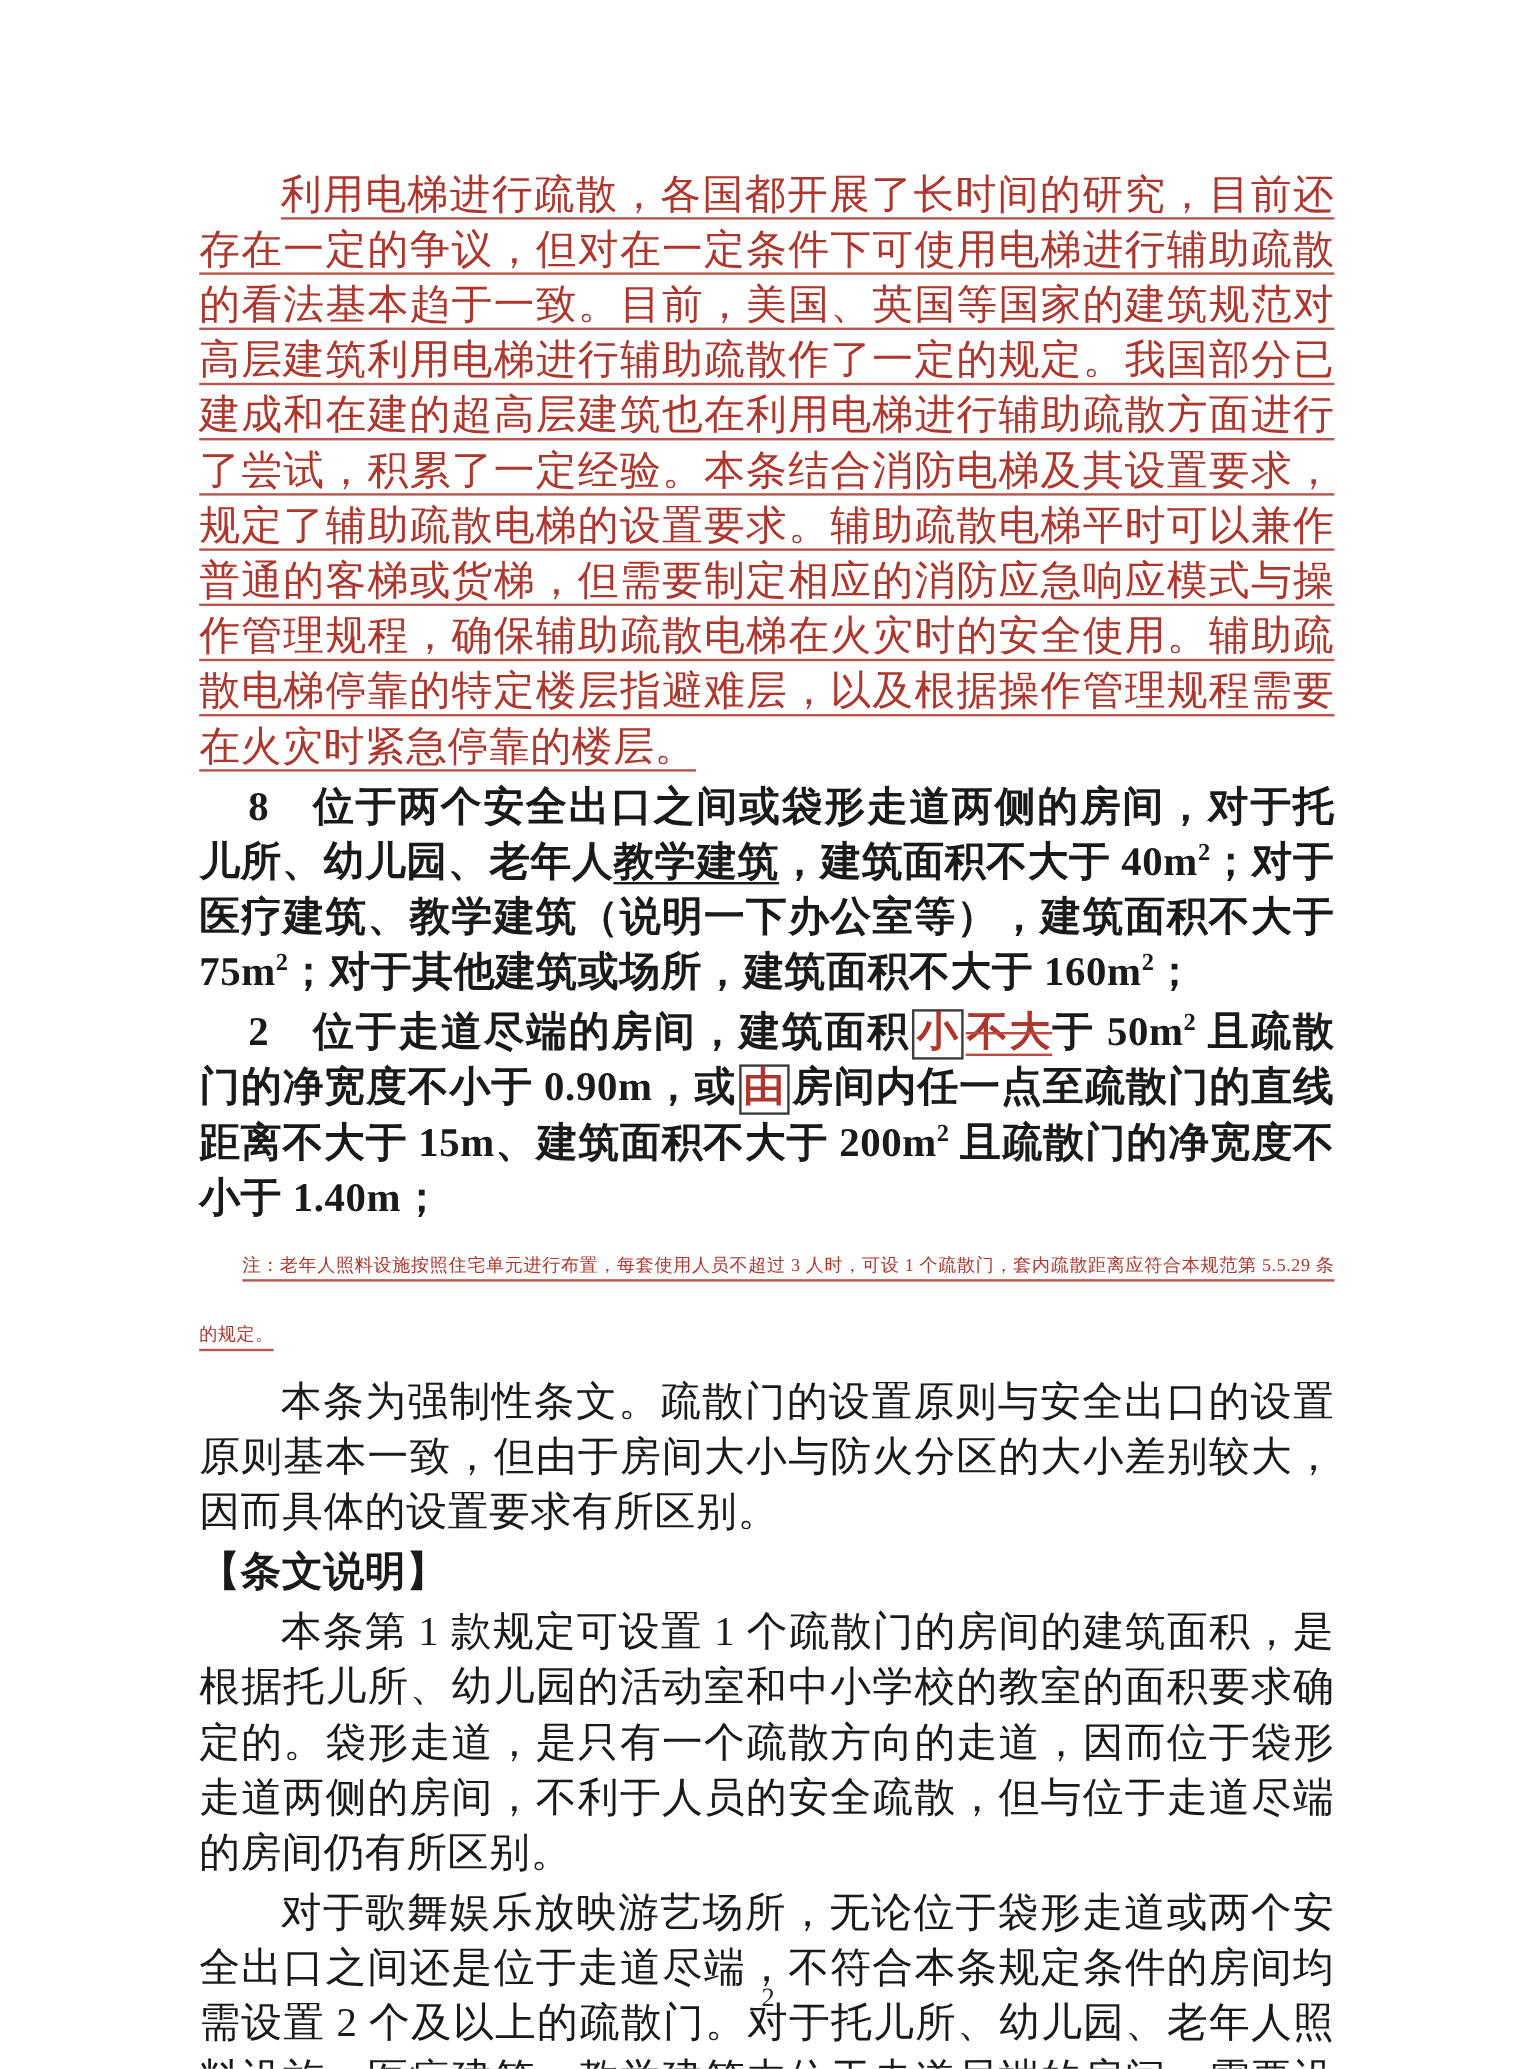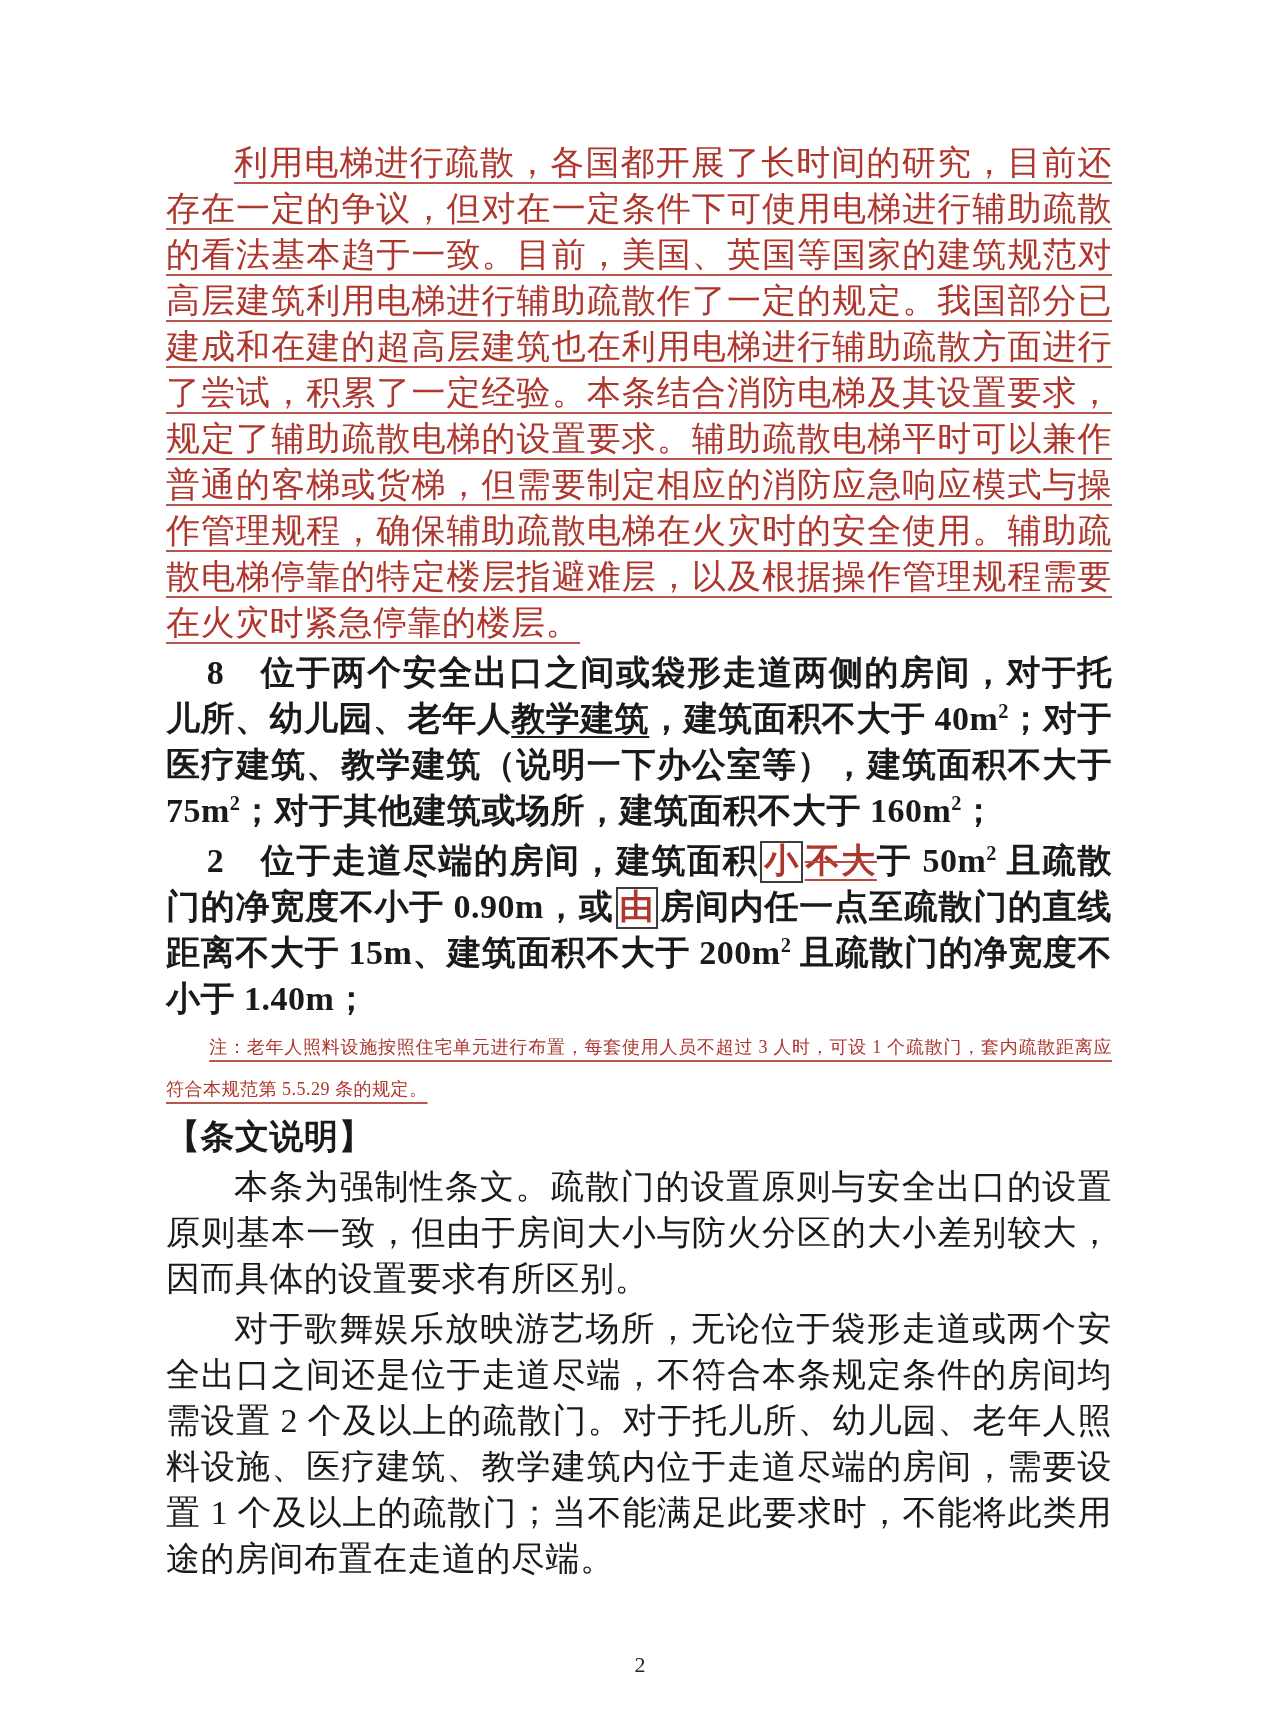--- a/index.html
+++ b/index.html
@@ -37,22 +37,22 @@
     text-decoration-color:#b8554c;
     text-decoration-thickness:1.5px;
     text-underline-offset:8px;
   }
   
   .kind-provision{font-weight:700;text-indent:0;}
   .kind-item{font-weight:700;text-indent:1.2em;}
   
   .kind-note{
     color:var(--red);
-    font-size:18px;
-    line-height:42px;
+    font-size:15px;
+    line-height:58px;
     text-decoration:underline;
     text-decoration-color:#b8554c;
     text-decoration-thickness:1.5px;
     text-underline-offset:7px;
     text-indent:2.4em;
   }
   .kind-heading{font-weight:700;text-indent:0;}
   .kind-body{}
   
   .run{white-space:pre-wrap;}
@@ -96,18 +96,19 @@
   }
 </style>
 </head>
 <body>
 
 <main class="page">
     <p class="para kind-revision"><span class="run">利用电梯进行疏散，各国都开展了长时间的研究，目前还存在一定的争议，但对在一定条件下可使用电梯进行辅助疏散的看法基本趋于一致。目前，美国、英国等国家的建筑规范对高层建筑利用电梯进行辅助疏散作了一定的规定。我国部分已建成和在建的超高层建筑也在利用电梯进行辅助疏散方面进行了尝试，积累了一定经验。本条结合消防电梯及其设置要求，规定了辅助疏散电梯的设置要求。辅助疏散电梯平时可以兼作普通的客梯或货梯，但需要制定相应的消防应急响应模式与操作管理规程，确保辅助疏散电梯在火灾时的安全使用。辅助疏散电梯停靠的特定楼层指避难层，以及根据操作管理规程需要在火灾时紧急停靠的楼层。</span></p>
     <p class="para kind-item"><span class="run">8　位于两个安全出口之间或袋形走道两侧的房间，对于托儿所、幼儿园、老年人</span><span class="run u">教学建筑</span><span class="run">，建筑面积不大于 40m</span><span class="run sup">2</span><span class="run">；对于医疗建筑、教学建筑（说明一下办公室等），建筑面积不大于 75m</span><span class="run sup">2</span><span class="run">；对于其他建筑或场所，建筑面积不大于 160m</span><span class="run sup">2</span><span class="run">；</span></p>
     <p class="para kind-item"><span class="run">2　位于走道尽端的房间，建筑面积</span><span class="run ins-box">小</span><span class="run del">不大</span><span class="run">于 50m</span><span class="run sup">2</span><span class="run"> 且疏散门的净宽度不小于 0.90m，或</span><span class="run ins-box">由</span><span class="run">房间内任一点至疏散门的直线距离不大于 15m、建筑面积不大于 200m</span><span class="run sup">2</span><span class="run"> 且疏散门的净宽度不小于 1.40m；</span></p>
     <p class="para kind-note"><span class="run">注：老年人照料设施按照住宅单元进行布置，每套使用人员不超过 3 人时，可设 1 个疏散门，套内疏散距离应符合本规范第 5.5.29 条的规定。</span></p>
+    <p class="para kind-body"><span class="run">本条为强制性条文。疏散门的设置原则与安全出口的设置原则基本一致，但由于房间大小与防火分区的大小差别较大，因而具体的设置要求有所区别。</span></p>
     <p class="para kind-heading"><span class="run">【条文说明】</span></p>
-    <p class="para kind-body"><span class="run">本条为强制性条文。疏散门的设置原则与安全出口的设置原则基本一致，但由于房间大小与防火分区的大小差别较大，因而具体的设置要求有所区别。</span></p>
+    <p class="para kind-body"><span class="run">本条第 1 款规定可设置 1 个疏散门的房间的建筑面积，是根据托儿所、幼儿园的活动室和中小学校的教室的面积要求确定的。袋形走道，是只有一个疏散方向的走道，因而位于袋形走道两侧的房间，不利于人员的安全疏散，但与位于走道尽端的房间仍有所区别。</span></p>
     <p class="para kind-body"><span class="run">对于歌舞娱乐放映游艺场所，无论位于袋形走道或两个安全出口之间还是位于走道尽端，不符合本条规定条件的房间均需设置 2 个及以上的疏散门。对于托儿所、幼儿园、老年人照料设施、医疗建筑、教学建筑内位于走道尽端的房间，需要设置 1 个及以上的疏散门；当不能满足此要求时，不能将此类用途的房间布置在走道的尽端。</span></p>
   </main>
 
 <div class="footer">2</div>
 
 </body></html>

